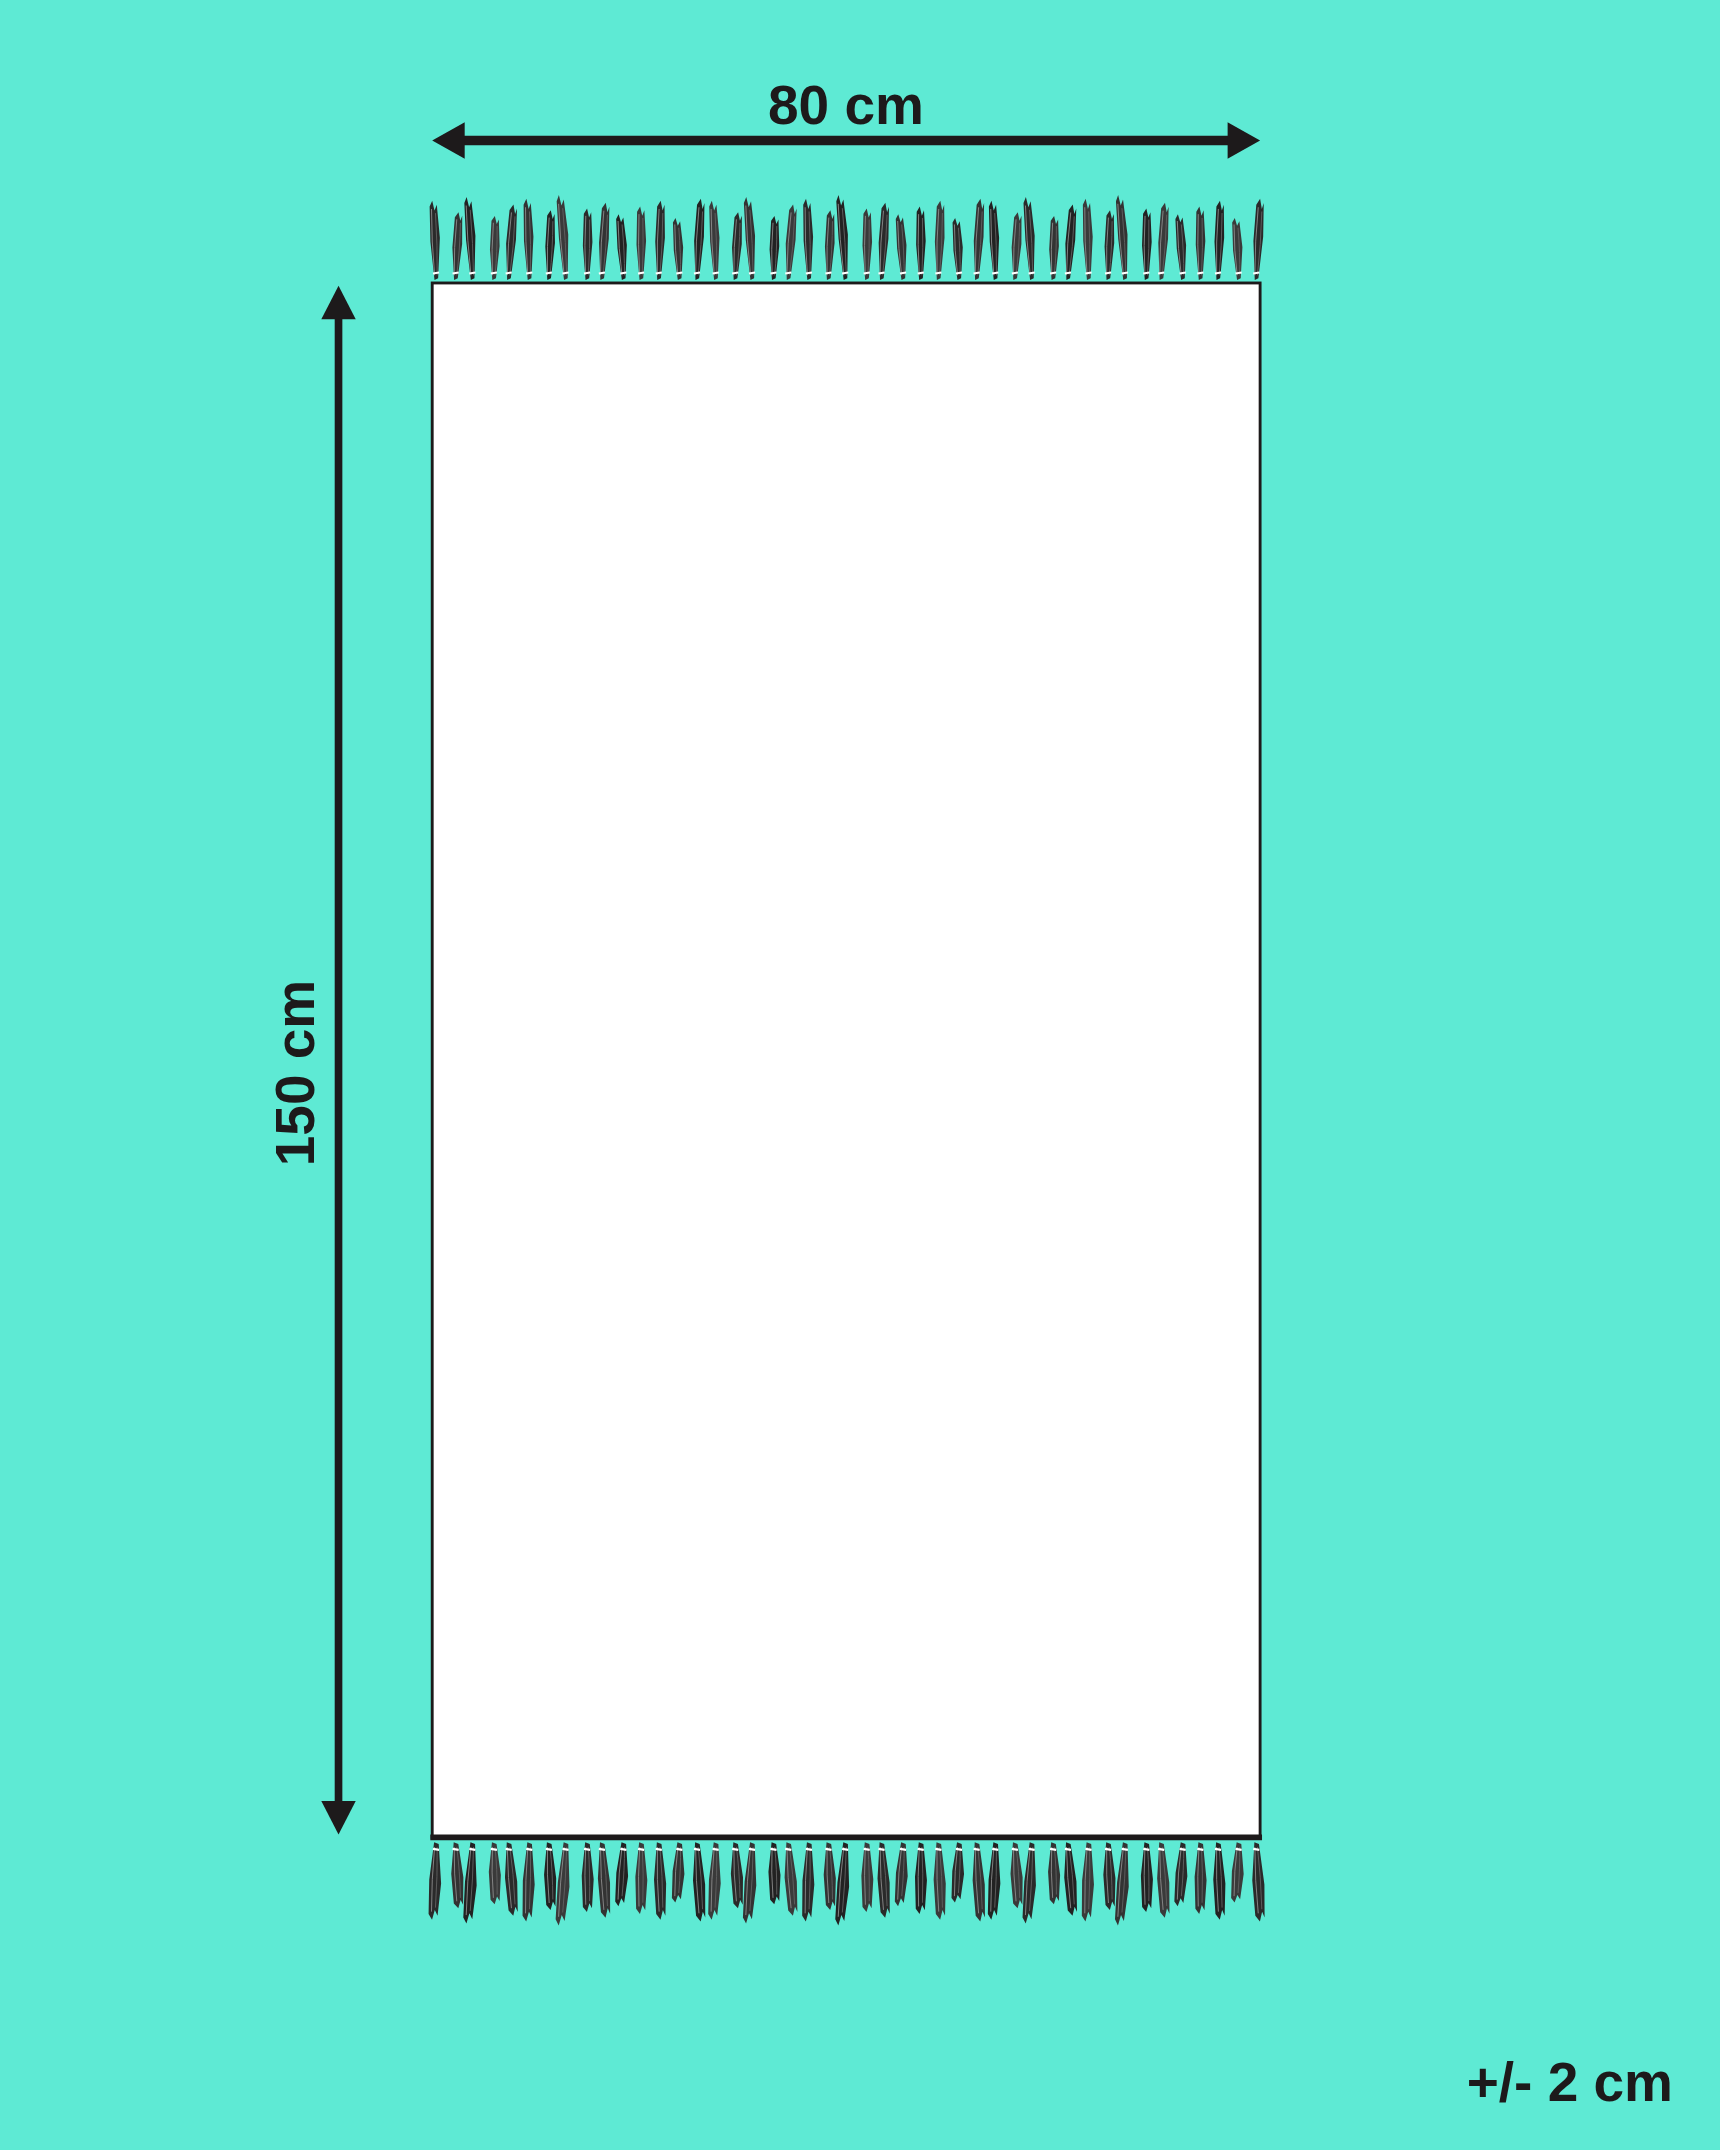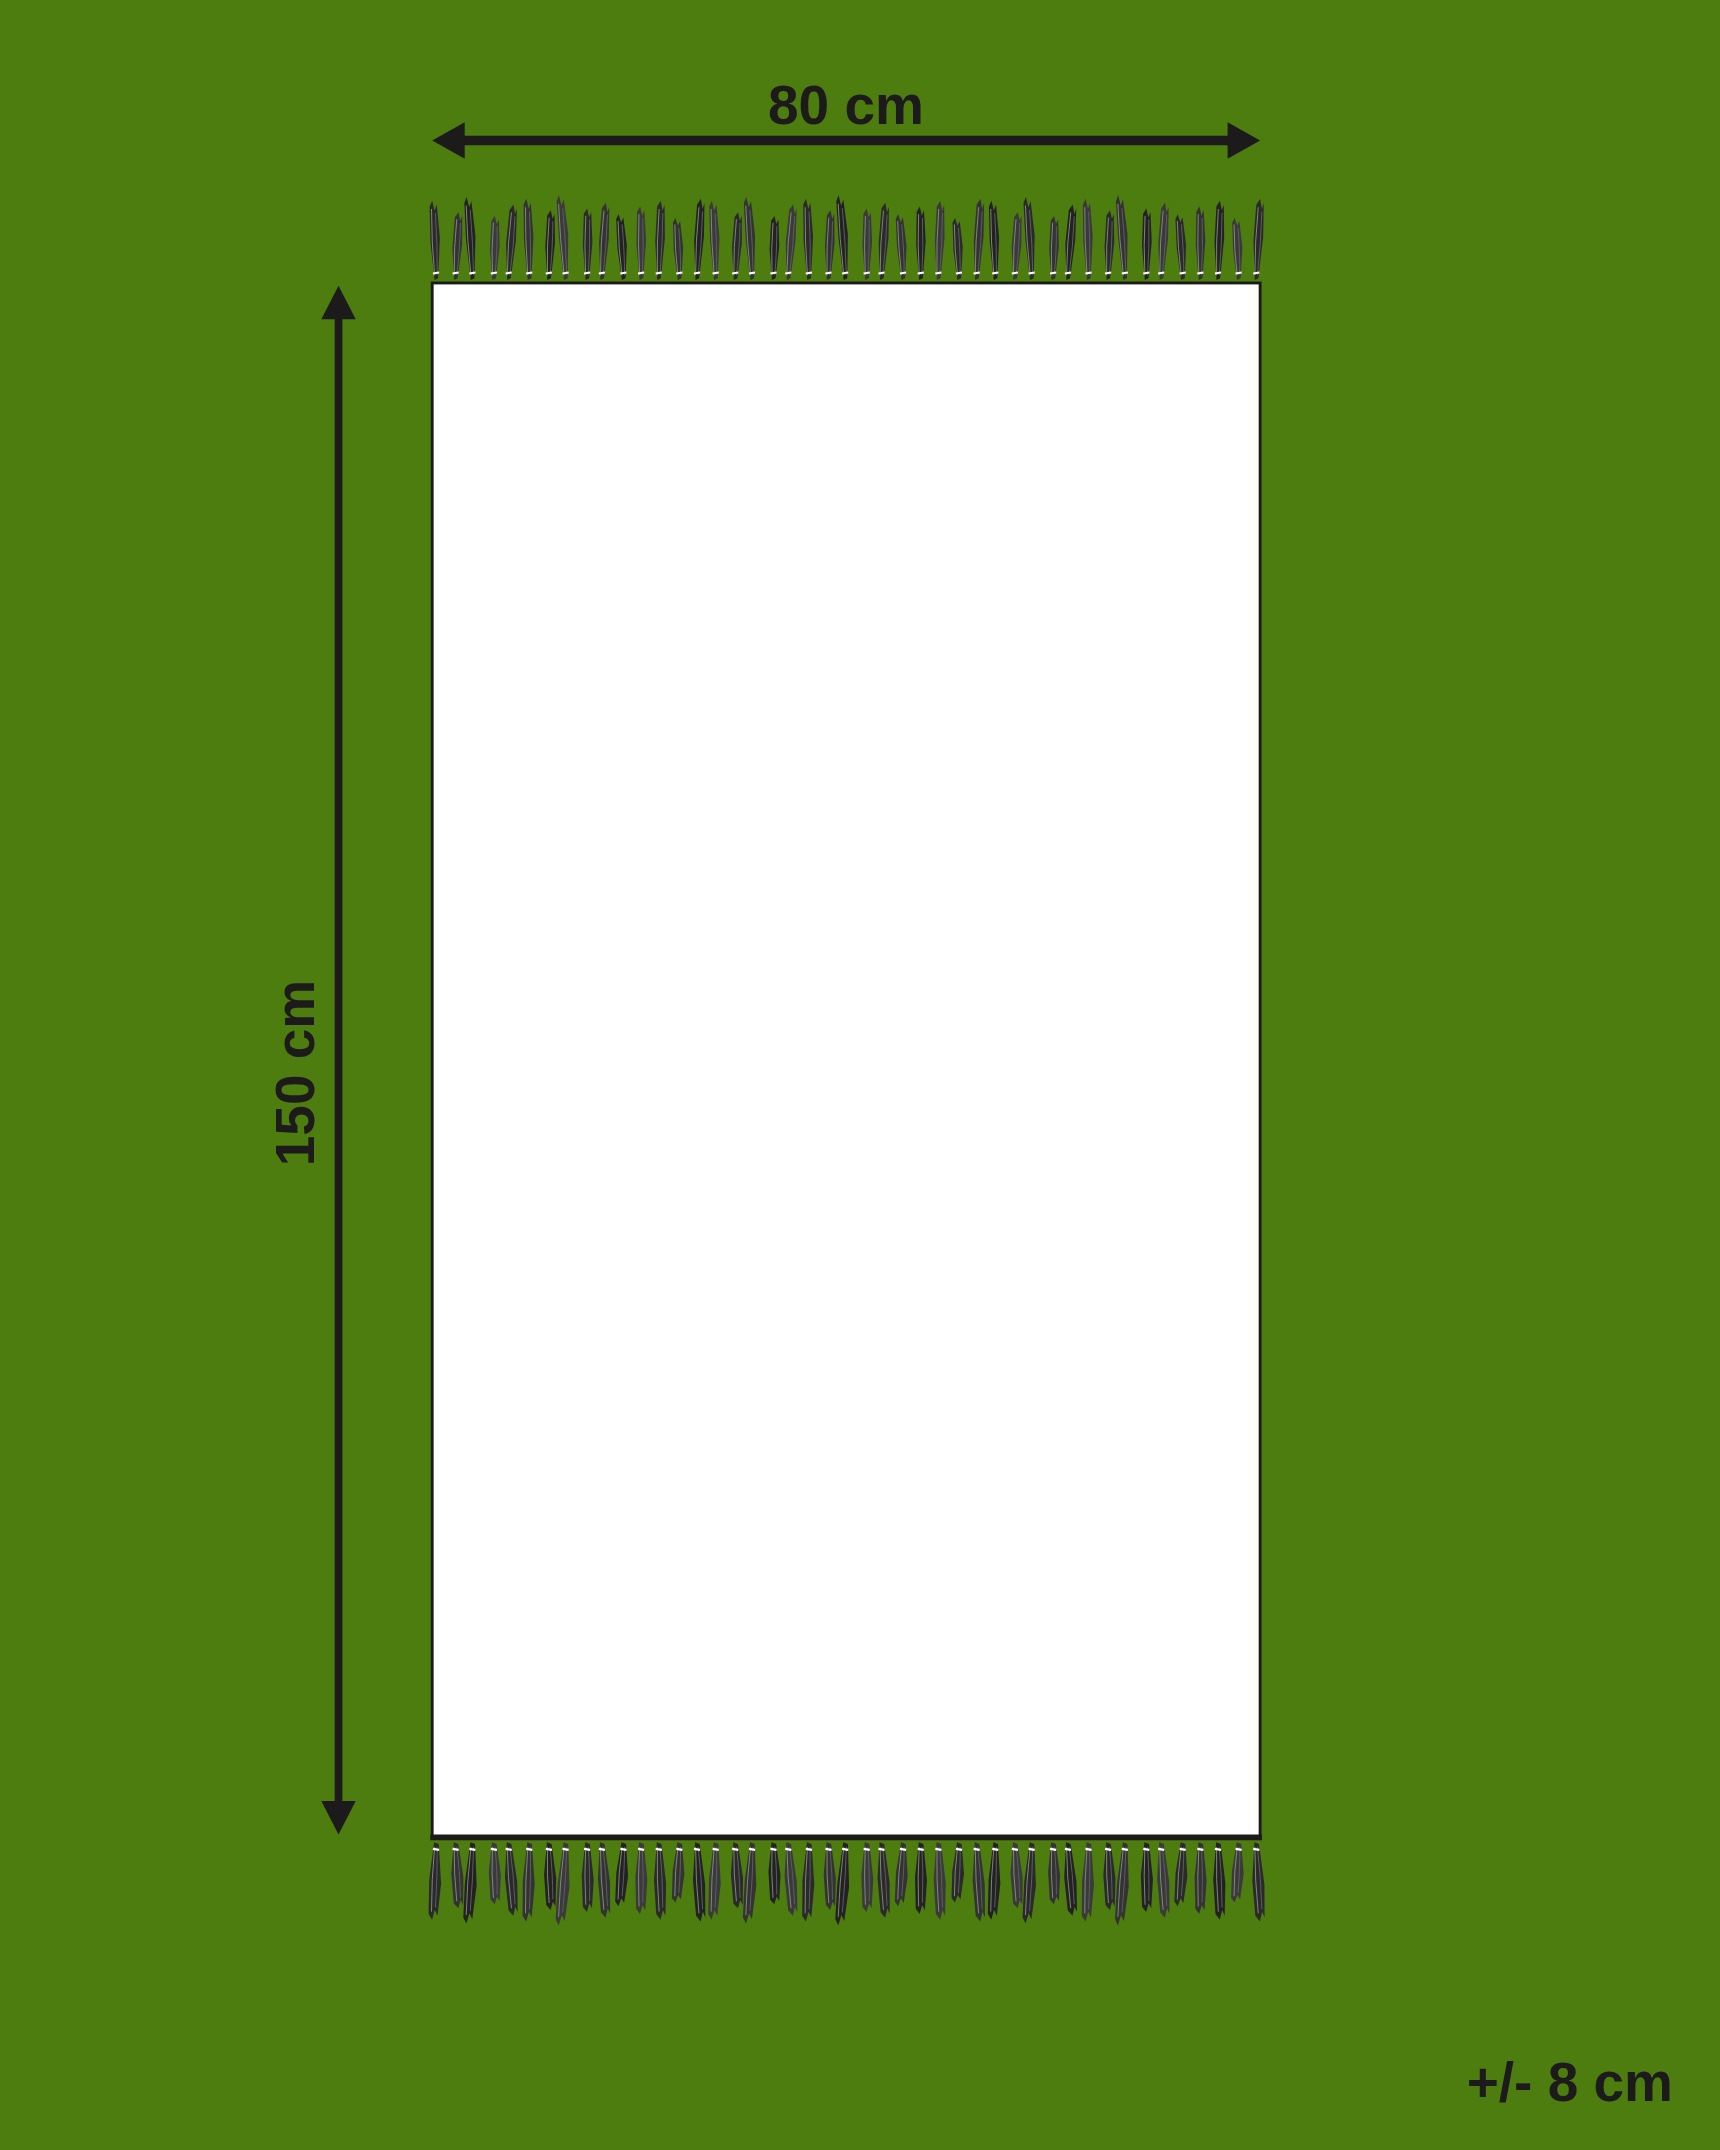--- a/index.html
+++ b/index.html
@@ -1,20 +1,20 @@
 <!DOCTYPE html>
 <html><head>
 <meta charset="utf-8">
 <style>
   html, body { margin: 0; padding: 0; background: #ffffff; }
   .canvas {
     position: relative;
     width: 1721px;
     height: 2151px;
-    background: #4d7c0f;
+    background: #5eead4;
     overflow: hidden;
     font-family: "Liberation Sans", "DejaVu Sans", sans-serif;
   }
   .diagram-svg {
     position: absolute;
     left: 0; top: 0;
     width: 1721px;
     height: 2151px;
     display: block;
   }
@@ -428,16 +428,16 @@
 
     <g>
       <line x1="354" y1="328" x2="354" y2="1890" stroke="#1d1a1b" stroke-width="8"></line>
       <polygon points="354,299 336,334 372,334" fill="#1d1a1b"></polygon>
       <polygon points="354,1919 336,1884 372,1884" fill="#1d1a1b"></polygon>
     </g>
   </svg>
 
   <div class="dim-label width-label">80 cm</div>
   <div class="dim-label height-label">150 cm</div>
-  <div class="dim-label tolerance-label">+/- 8 cm</div>
+  <div class="dim-label tolerance-label">+/- 2 cm</div>
 
 </div>
 
 
 </body></html>

